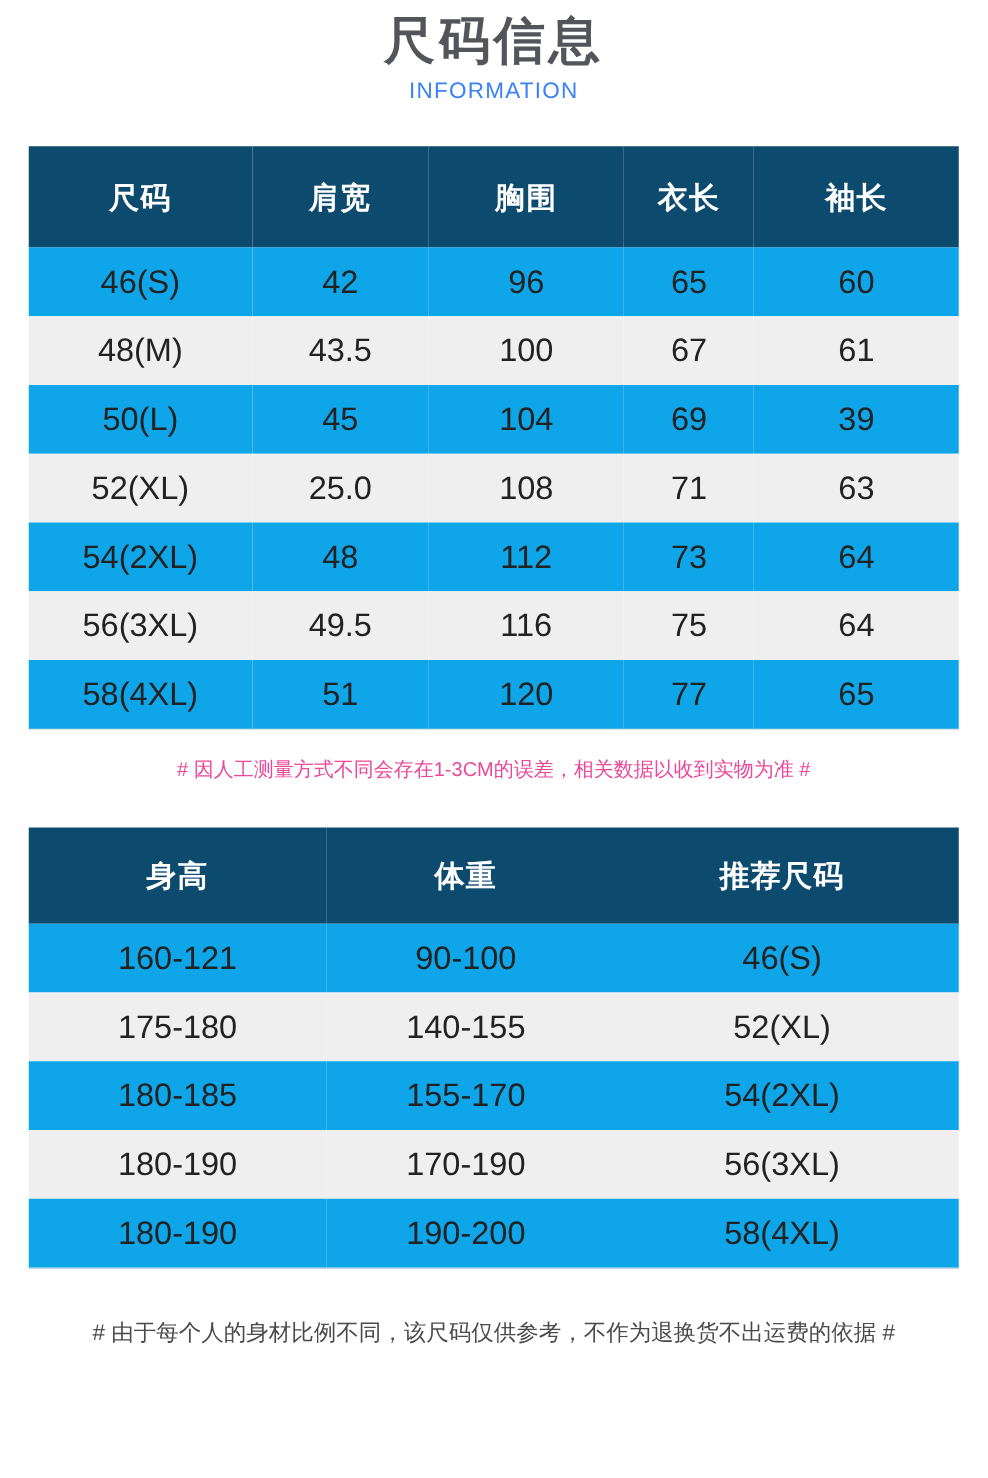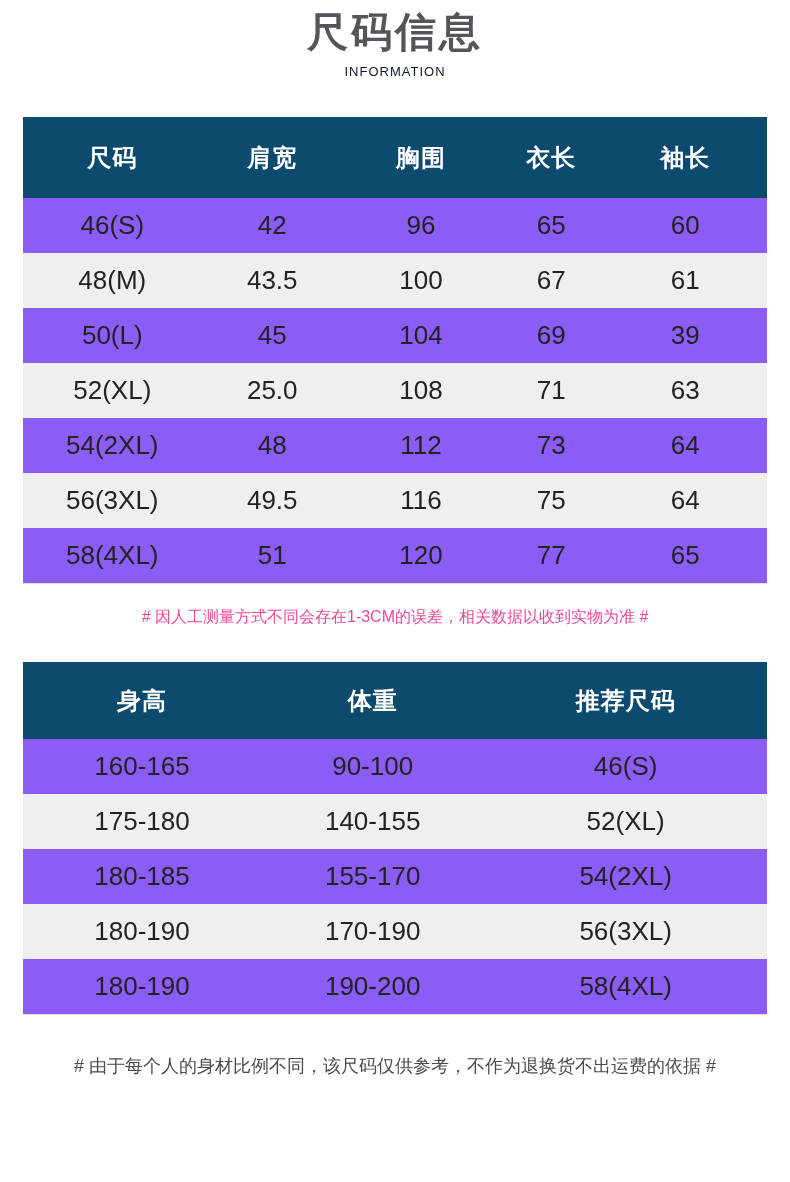--- a/index.html
+++ b/index.html
@@ -20,22 +20,22 @@
   }
   .page-title {
     font-size: 41px;
     font-weight: bold;
     color: #54555a;
     letter-spacing: 3px;
     line-height: 44px;
     margin: 0;
   }
   .page-subtitle {
-    font-size: 13px;
-    color: #0f172a;
+    font-size: 18px;
+    color: #3b82f6;
     letter-spacing: 1px;
     margin-top: 8px;
     line-height: 20px;
   }
   .tbl {
     width: 744px;
     margin: 0 auto;
     border-collapse: collapse;
     table-layout: fixed;
   }
@@ -52,21 +52,21 @@
   }
   .tbl-size th { height: 57px; }
   .tbl-rec th  { height: 53px; }
   .tbl td {
     height: 55px;
     text-align: center;
     vertical-align: middle;
     font-size: 26px;
     color: #222222;
     padding: 0;
-    background: #8b5cf6;
+    background: #0ea5e9;
   }
   .tbl tbody tr:nth-child(even) td { background: #efefef; }
   .tbl tbody tr:last-child td { border-bottom: 1px solid #e3e3e3; }
   .note {
     text-align: center;
     color: #ec4899;
   }
   .note-1 {
     margin-top: 21px;
     font-size: 16px;
@@ -169,21 +169,21 @@
     </colgroup>
     <thead>
       <tr>
         <th>身高</th>
         <th>体重</th>
         <th>推荐尺码</th>
       </tr>
     </thead>
     <tbody>
       <tr>
-        <td>160-165</td>
+        <td>160-121</td>
         <td>90-100</td>
         <td>46(S)</td>
       </tr>
       <tr>
         <td>175-180</td>
         <td>140-155</td>
         <td>52(XL)</td>
       </tr>
       <tr>
         <td>180-185</td>

